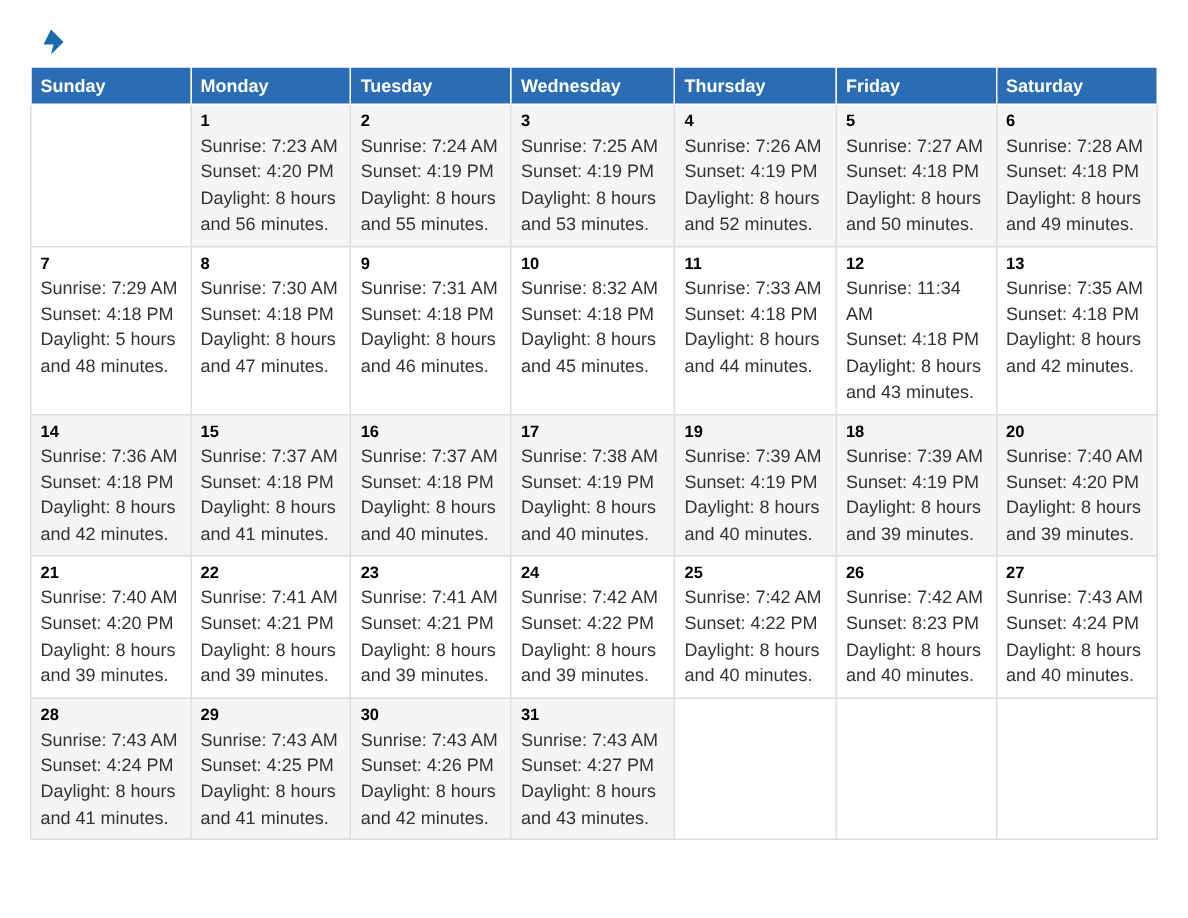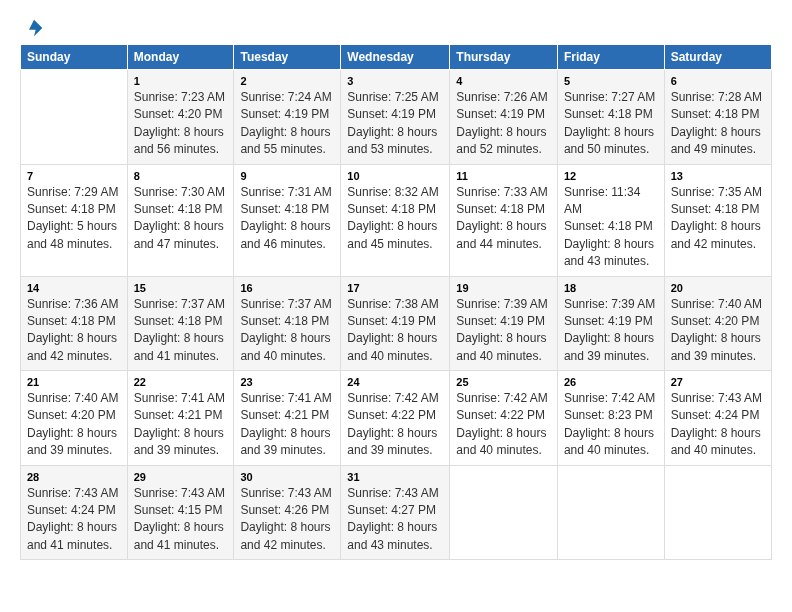--- a/index.html
+++ b/index.html
@@ -367,21 +367,21 @@
         <div class="day-info">
           <span>Sunrise: 7:43 AM</span><br>
           <span>Sunset: 4:24 PM</span><br>
           <span>Daylight: 8 hours and 41 minutes.</span>
         </div>
       </td>
           <td>
         <span class="day-num">29</span>
         <div class="day-info">
           <span>Sunrise: 7:43 AM</span><br>
-          <span>Sunset: 4:15 PM</span><br>
+          <span>Sunset: 4:25 PM</span><br>
           <span>Daylight: 8 hours and 41 minutes.</span>
         </div>
       </td>
           <td>
         <span class="day-num">30</span>
         <div class="day-info">
           <span>Sunrise: 7:43 AM</span><br>
           <span>Sunset: 4:26 PM</span><br>
           <span>Daylight: 8 hours and 42 minutes.</span>
         </div>

